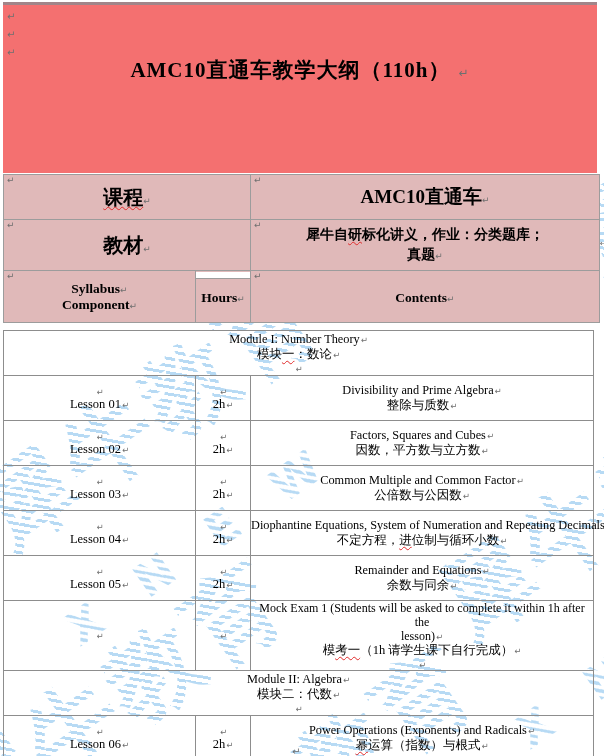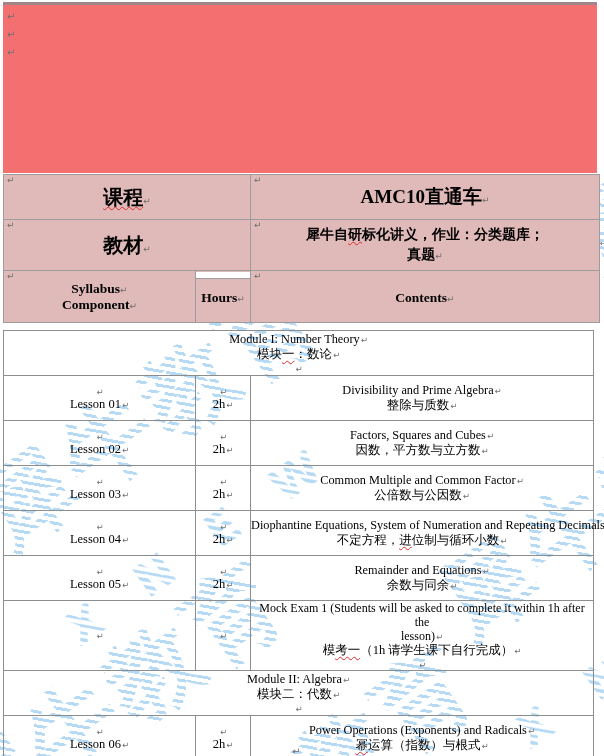--- a/index.html
+++ b/index.html
@@ -100,20 +100,21 @@
   </div>
 
   <div class="content">
 
     <div class="red-header">
       <div class="pilcrow-stack">
         <span class="mark">↵</span>
         <span class="mark">↵</span>
         <span class="mark">↵</span>
       </div>
+      <div class="doc-title"><span>AMC10直通车教学大纲（110h）</span><span class="mark">↵</span></div>
     </div>
 
     <table class="info-table">
       <colgroup>
           <col style="width:192px">
           <col style="width:55px">
           <col>
         </colgroup>
       <tbody>
           <tr class="r1">

